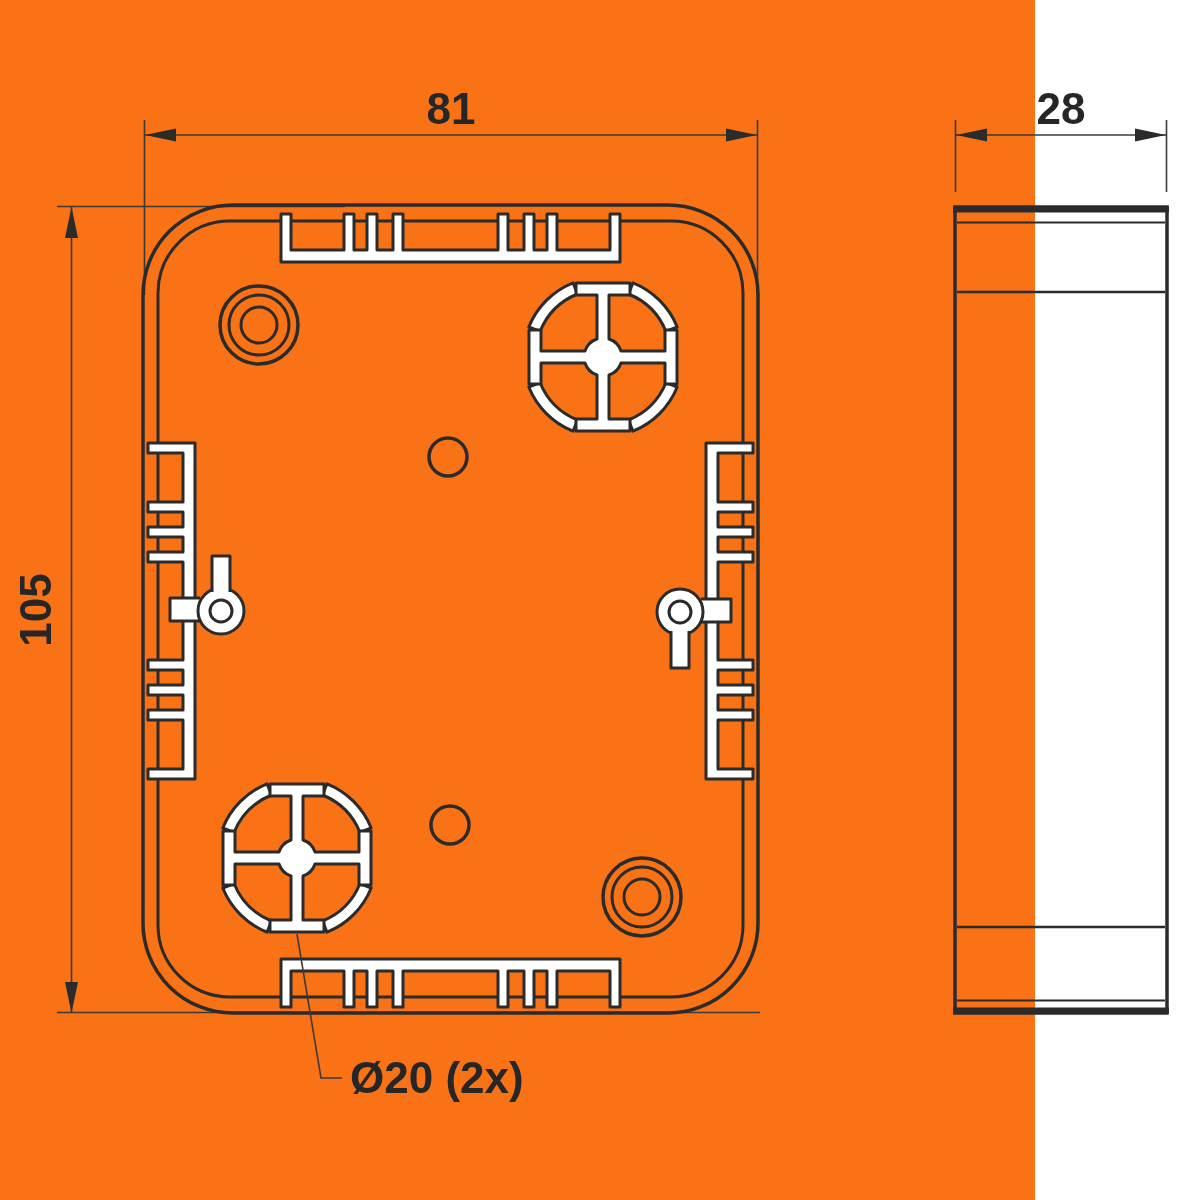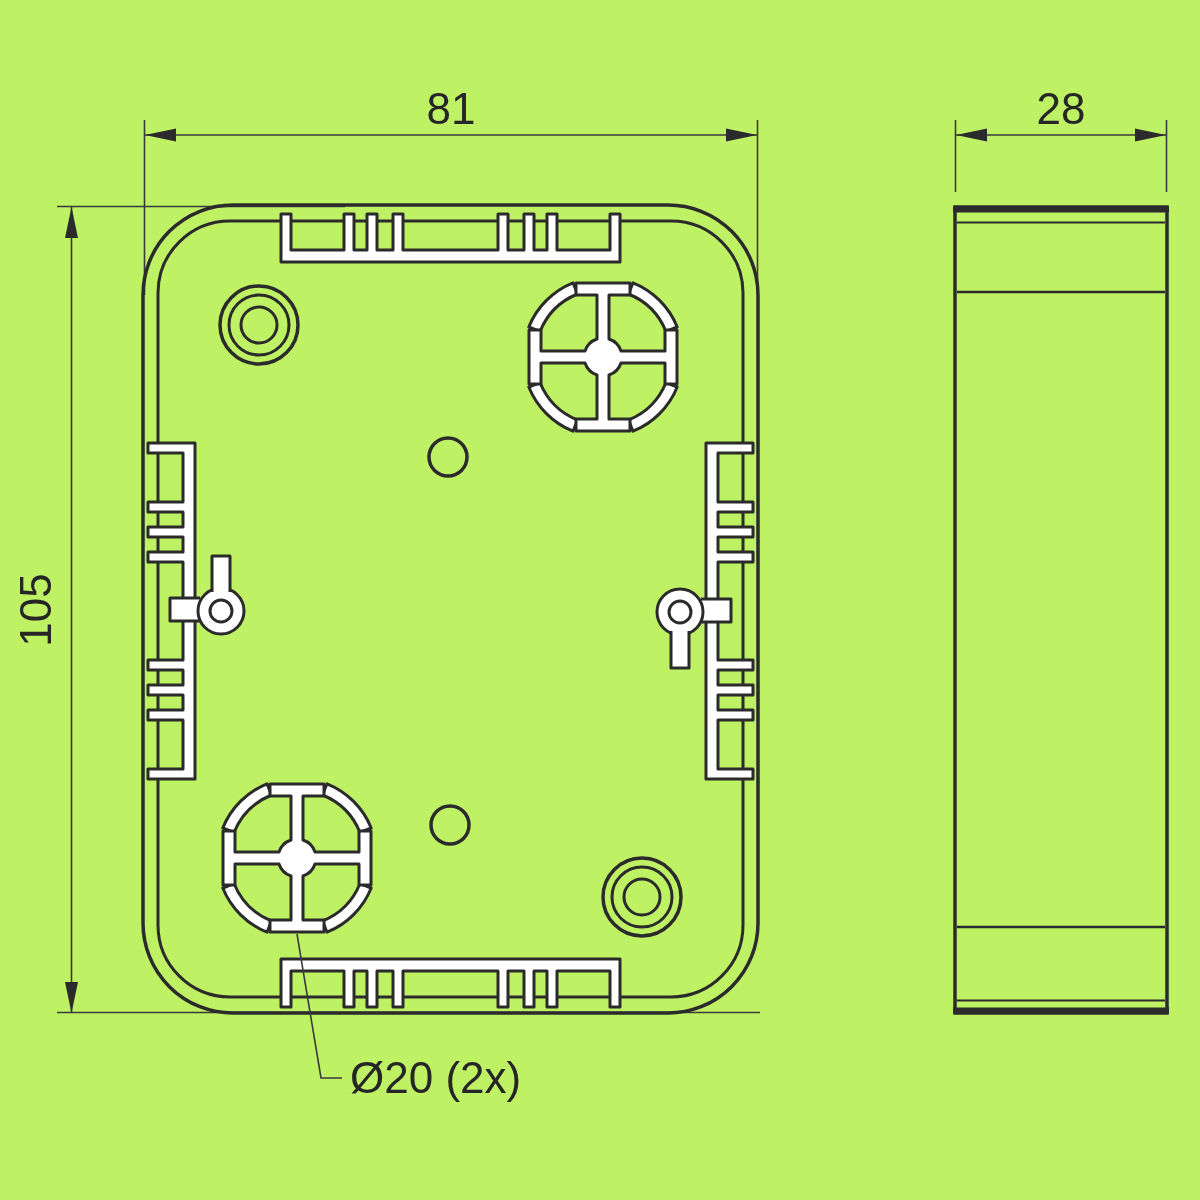--- a/index.html
+++ b/index.html
@@ -2,24 +2,25 @@
 <html><head>
 <meta charset="utf-8">
 <style>
   html, body {
     margin: 0;
     padding: 0;
     background: #ffffff;
   }
   .sheet {
     position: relative;
-    width: 1200px;
+    width: 1035px;
     height: 1200px;
-    background: #bef264;
+    background: #f97316;
     font-family: "Liberation Sans", sans-serif;
+    font-weight: bold;
   }
   svg { display: block; }
 
   
   .obj    { fill: none;    stroke: #2b2b2b; stroke-width: 3.5; }
   .objthin{ fill: none;    stroke: #2b2b2b; stroke-width: 3;   }
   .objfill{ fill: #ffffff; stroke: #2b2b2b; stroke-width: 3;   stroke-linejoin: round; }
   .objfill-open { fill: #ffffff; stroke: #2b2b2b; stroke-width: 3; stroke-linejoin: round; }
 
   

